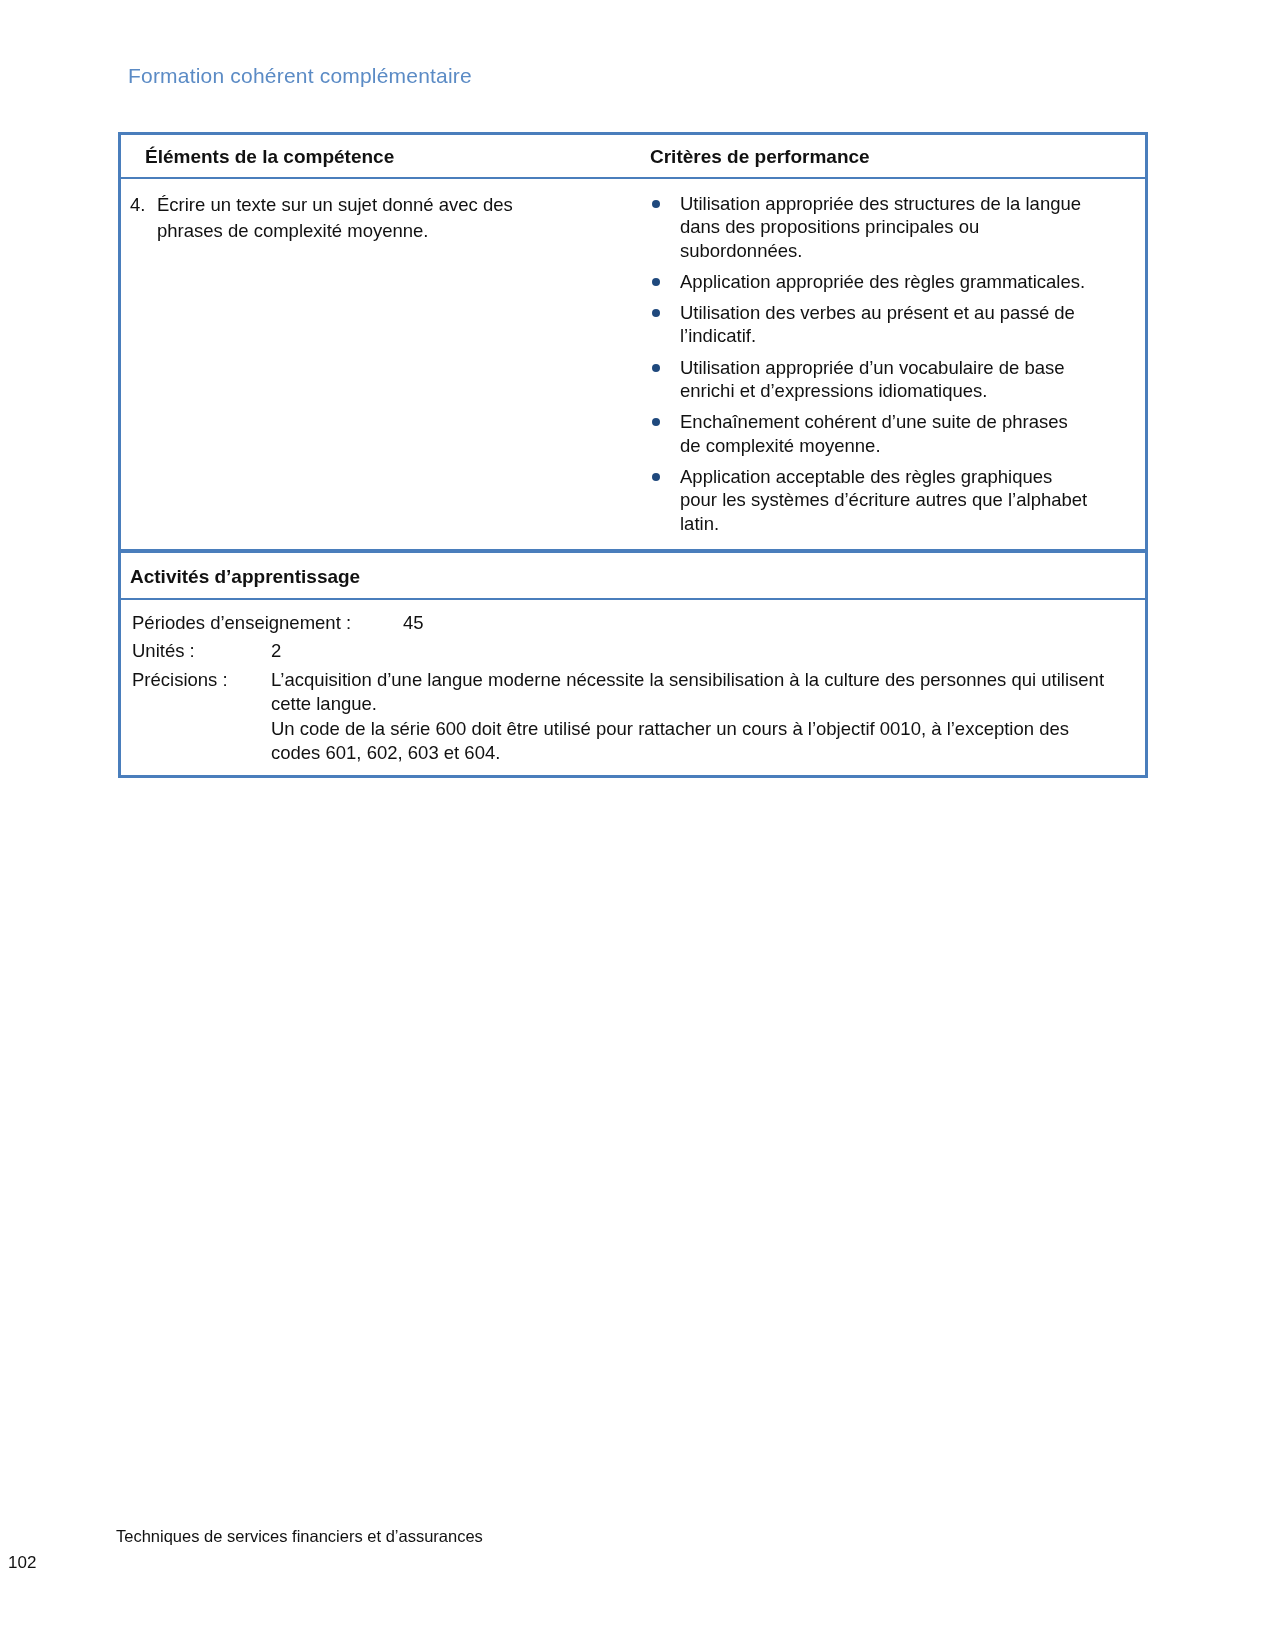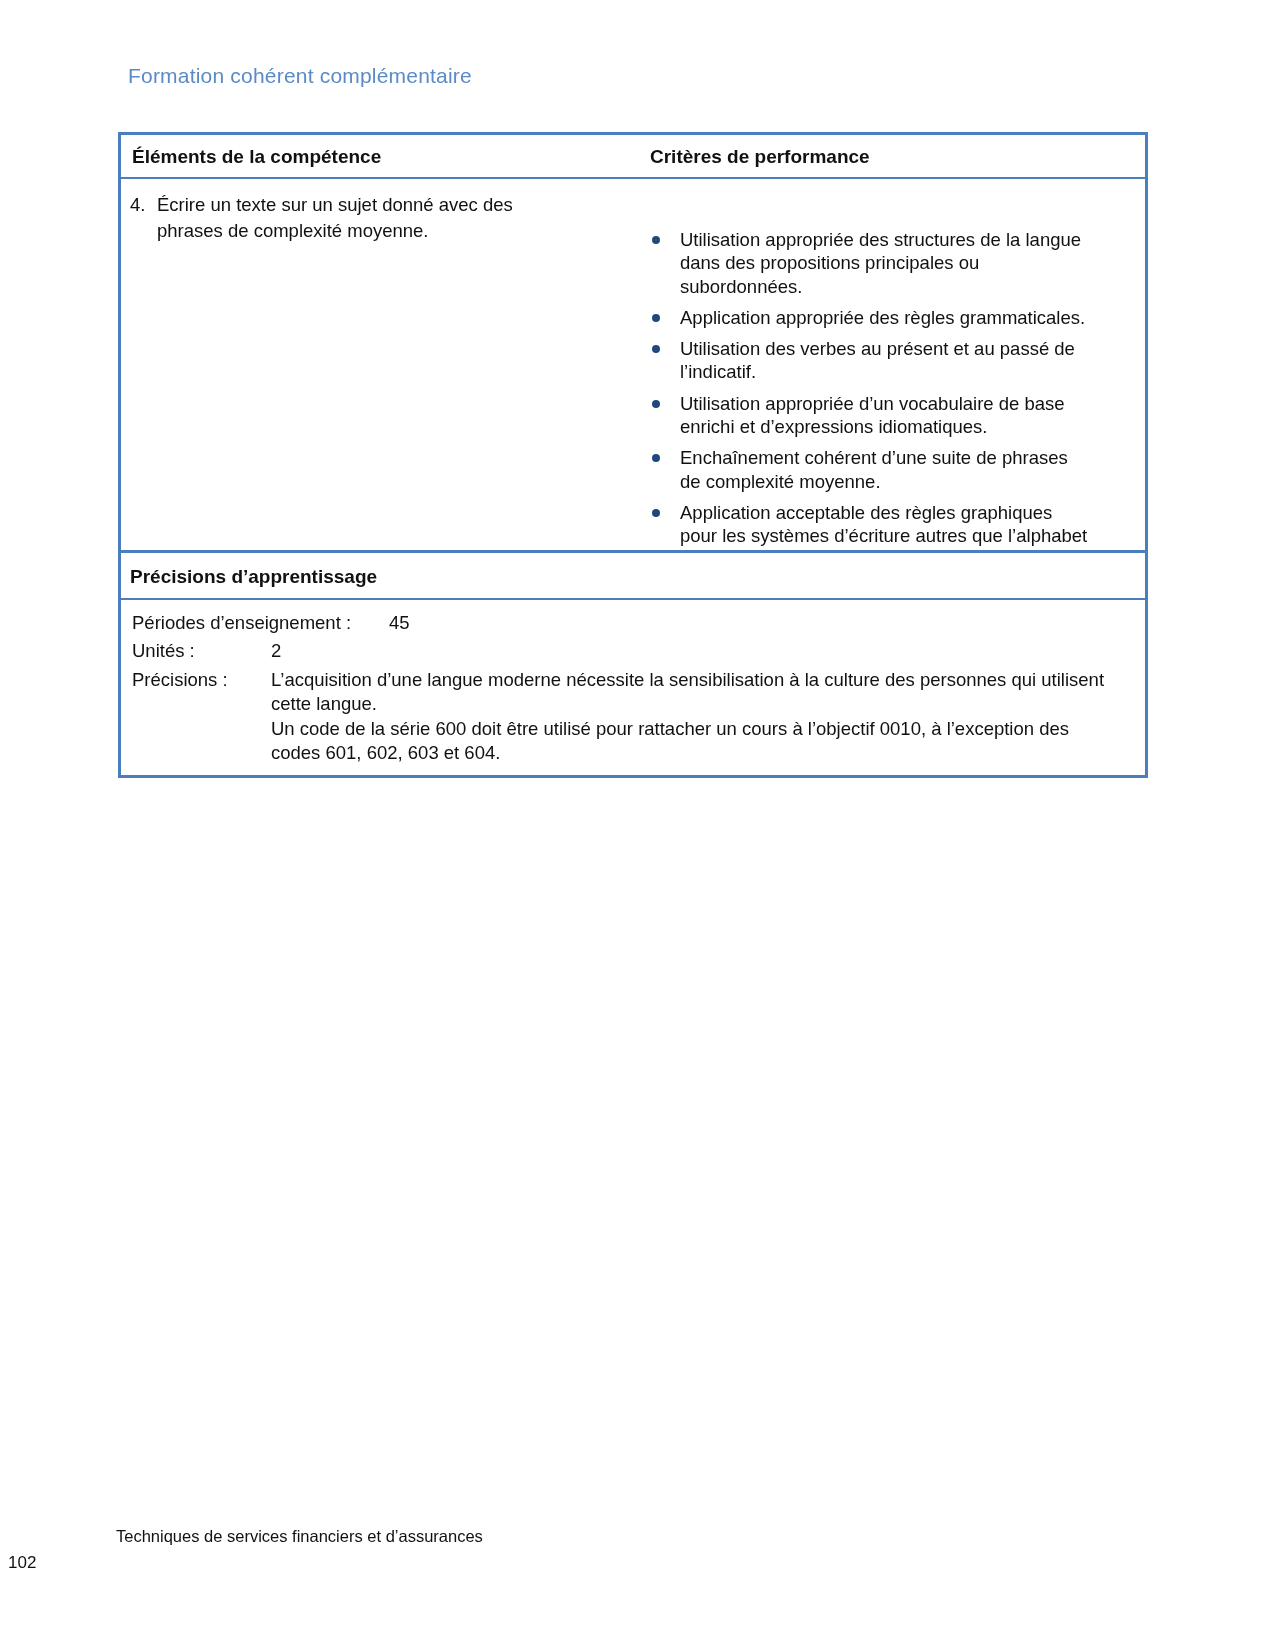--- a/index.html
+++ b/index.html
@@ -42,38 +42,37 @@
   
   .t-header-row {
     display: flex;
     border-bottom: 2px solid #4a7ebc;
   }
   .t-header-cell {
     font-weight: bold;
     font-size: 19px;
     padding: 11px 0 9px 0;
   }
-  .t-header-cell.col1 { width: 529px; padding-left: 11px; box-sizing: border-box; }
+  .t-header-cell.col1 { width: 529px; padding-left: 24px; box-sizing: border-box; }
   .t-header-cell.col2 { flex: 1; }
 
   .t-body-row { display: flex; }
   .t-cell-left {
     width: 529px;
     box-sizing: border-box;
     padding: 13px 70px 12px 9px;
     font-size: 18.5px;
     line-height: 1.38;
   }
   .element-item { display: flex; }
   .element-number { width: 27px; flex: 0 0 27px; }
   .t-cell-right {
     flex: 1;
     box-sizing: border-box;
     padding: 13px 55px 14px 0;
-    margin-top: 36px;
   }
 
   .bullet-list { display: flex; flex-direction: column; gap: 8px; }
   .bullet-item {
     display: flex;
     font-size: 18.5px;
     line-height: 1.26;
   }
   .bullet-dot {
     flex: 0 0 30px;
@@ -98,21 +97,21 @@
     border-bottom: 2px solid #4a7ebc;
   }
   .act-body {
     padding: 7px 30px 10px 11px;
     font-size: 18.5px;
     line-height: 1.32;
   }
   .act-row { display: flex; align-items: flex-start; margin-top: 4px; }
   .act-label { flex: 0 0 auto; min-width: 139px; }
   .act-value { flex: 1; }
-  .act-value.offset { margin-left: 38px; flex: 0 0 auto; }
+  .act-value.offset { margin-left: 52px; flex: 0 0 auto; }
   .act-par + .act-par { margin-top: 0; }
 
   
   .footer-left {
     position: absolute;
     left: 116px;
     top: 1527px;
     font-size: 16.5px;
   }
   .page-number {
@@ -169,21 +168,21 @@
           <div class="bullet-item">
             <span class="bullet-dot"></span>
             <span>Application acceptable des règles graphiques pour les systèmes d’écriture autres que l’alphabet latin.</span>
           </div>
         </div>
       </div>
     </div>
   </div>
 
   <div class="frame" id="activities-box">
-    <div class="act-header">Précisions d’apprentissage</div>
+    <div class="act-header">Activités d’apprentissage</div>
     <div class="act-body">
       <div class="act-row">
         <span class="act-label">Périodes d’enseignement :</span>
         <span class="act-value offset">45</span>
       </div>
       <div class="act-row">
         <span class="act-label">Unités :</span>
         <span class="act-value">2</span>
       </div>
       <div class="act-row">

